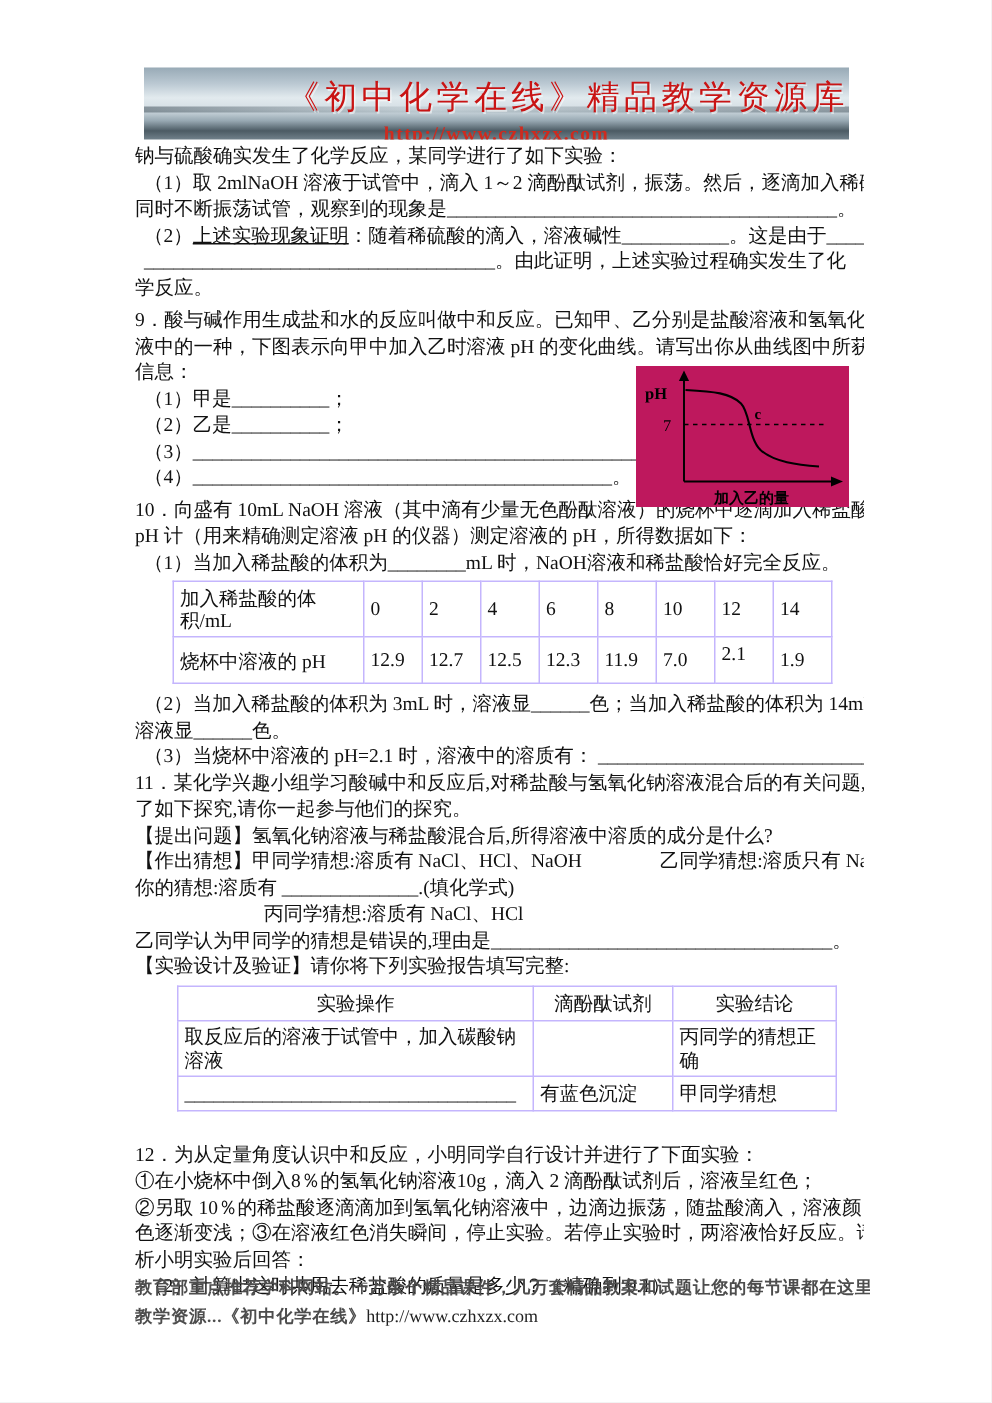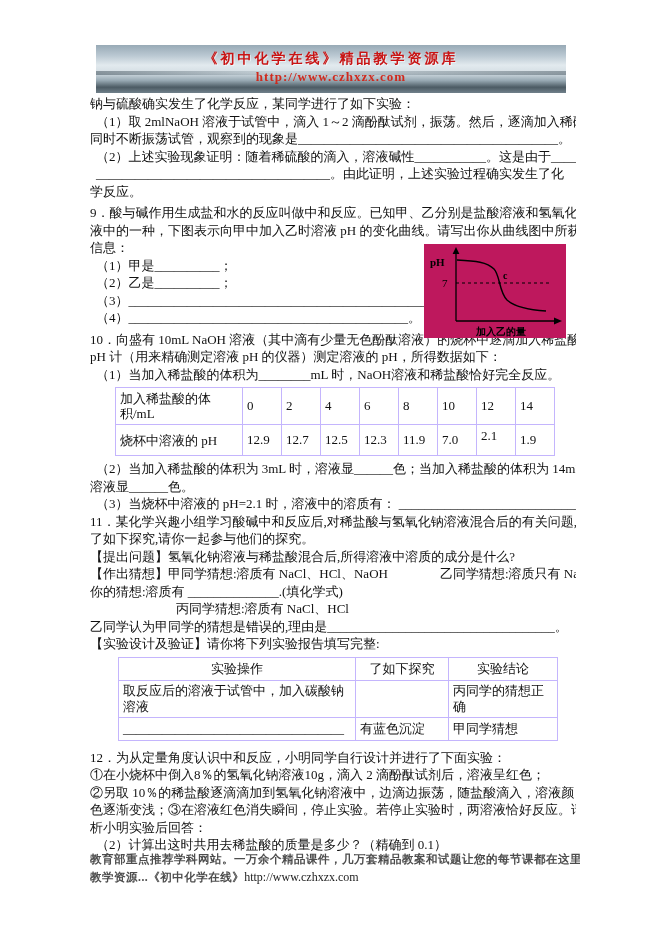--- a/index.html
+++ b/index.html
@@ -5,41 +5,41 @@
   html,body{margin:0;padding:0;background:#e9e9e9;}
   .page{position:relative;width:661px;height:935px;background:#ffffff;overflow:hidden;
         font-family:"Liberation Serif","DejaVu Serif",serif;color:#111;}
   
   .banner{position:absolute;left:96px;top:45px;width:470px;height:48px;overflow:hidden;
     background:
       linear-gradient(180deg,#98aab6 0%,#bac8d2 22%,#e2eaee 42%,#d4dee4 58%,#97a8b2 74%,#4c5b64 88%,#71818b 100%);
   }
   .banner::before{content:"";position:absolute;left:0;top:26px;width:100%;height:4px;
       background:linear-gradient(90deg,rgba(70,85,95,.55),rgba(120,140,150,.15) 40%,rgba(70,85,95,.5));}
-  .banner-title{position:relative;text-align:center;margin-top:5px;font-size:14px;font-weight:bold;
+  .banner-title{position:relative;text-align:right;margin-top:5px;font-size:22px;font-weight:normal;
       color:#c91414;letter-spacing:3px;text-shadow:1px 1px 0 rgba(255,255,255,.55);}
   .banner-url{position:relative;text-align:center;font-size:13px;font-weight:bold;color:#cf2a1e;
       letter-spacing:1px;margin-top:1px;}
   
   .content{position:absolute;left:90px;top:95px;width:486px;font-size:13px;line-height:17.5px;}
   .line{white-space:nowrap;overflow:hidden;}
   .ind{padding-left:6px;}
   .ind2{padding-left:86px;}
   .gap-top{margin-top:4px;}
-  .ul{}
+  .ul{text-decoration:underline;}
   
   table{border-collapse:collapse;font-size:13px;}
   td{border:1px solid #c4b5fd;padding:2px 4px;vertical-align:middle;}
   .t1{margin:4px 0 4px 25px;}
   .t1 .c0{width:118px;line-height:15px;}
   .t1 .cn{width:30px;}
   .t1 tr:first-child td{height:32px;}
   .t1 tr:last-child td{height:26px;}
   .vtop{vertical-align:top;}
-  .t2{margin:4px 0 8px 28px;}
+  .t2{margin:4px 0 20px 28px;}
   .t2 td{height:18px;line-height:16px;}
   .t2 .h{text-align:center;}
   .t2 .op{width:228px;}
   .t2 .ph{width:84px;}
   .t2 .cc{width:100px;}
   
   .chart{position:absolute;left:424px;top:244px;width:142px;height:94px;background:#be185d;}
   .chart svg{display:block;}
   
   .footer{position:absolute;left:90px;top:850px;width:490px;font-size:11.5px;line-height:18px;
@@ -114,21 +114,21 @@
     <div class="line">【作出猜想】甲同学猜想:溶质有 NaCl、HCl、NaOH　　　　乙同学猜想:溶质只有 NaCl</div>
     <div class="line">你的猜想:溶质有 ______________.(填化学式)</div>
     <div class="line ind2">丙同学猜想:溶质有 NaCl、HCl</div>
     <div class="line">乙同学认为甲同学的猜想是错误的,理由是___________________________________。</div>
     <div class="line">【实验设计及验证】请你将下列实验报告填写完整:</div>
 
     <table class="t2">
       <tbody>
           <tr>
         <td class="op h">实验操作</td>
-        <td class="ph h">了如下探究</td>
+        <td class="ph h">滴酚酞试剂</td>
         <td class="cc h">实验结论</td>
       </tr>
       <tr>
         <td class="op">取反应后的溶液于试管中，加入碳酸钠溶液</td>
         <td class="ph"></td>
         <td class="cc">丙同学的猜想正确</td>
       </tr>
       <tr>
         <td class="op">__________________________________</td>
         <td class="ph">有蓝色沉淀</td>

